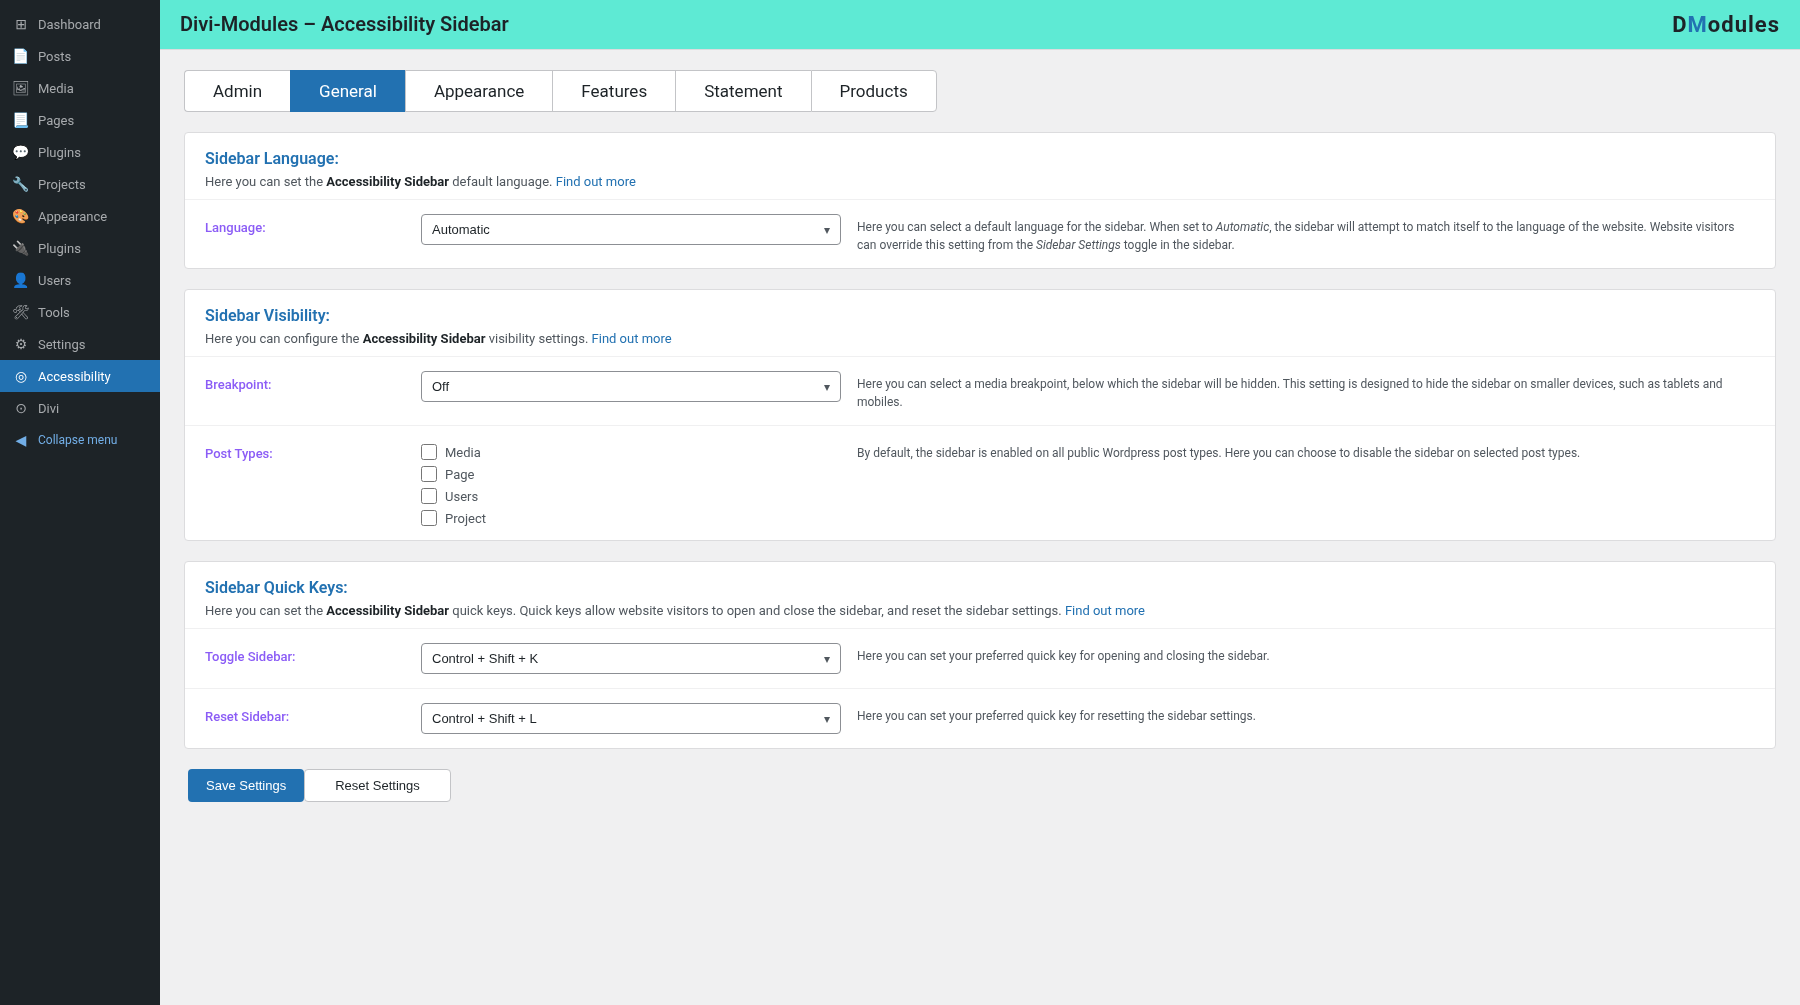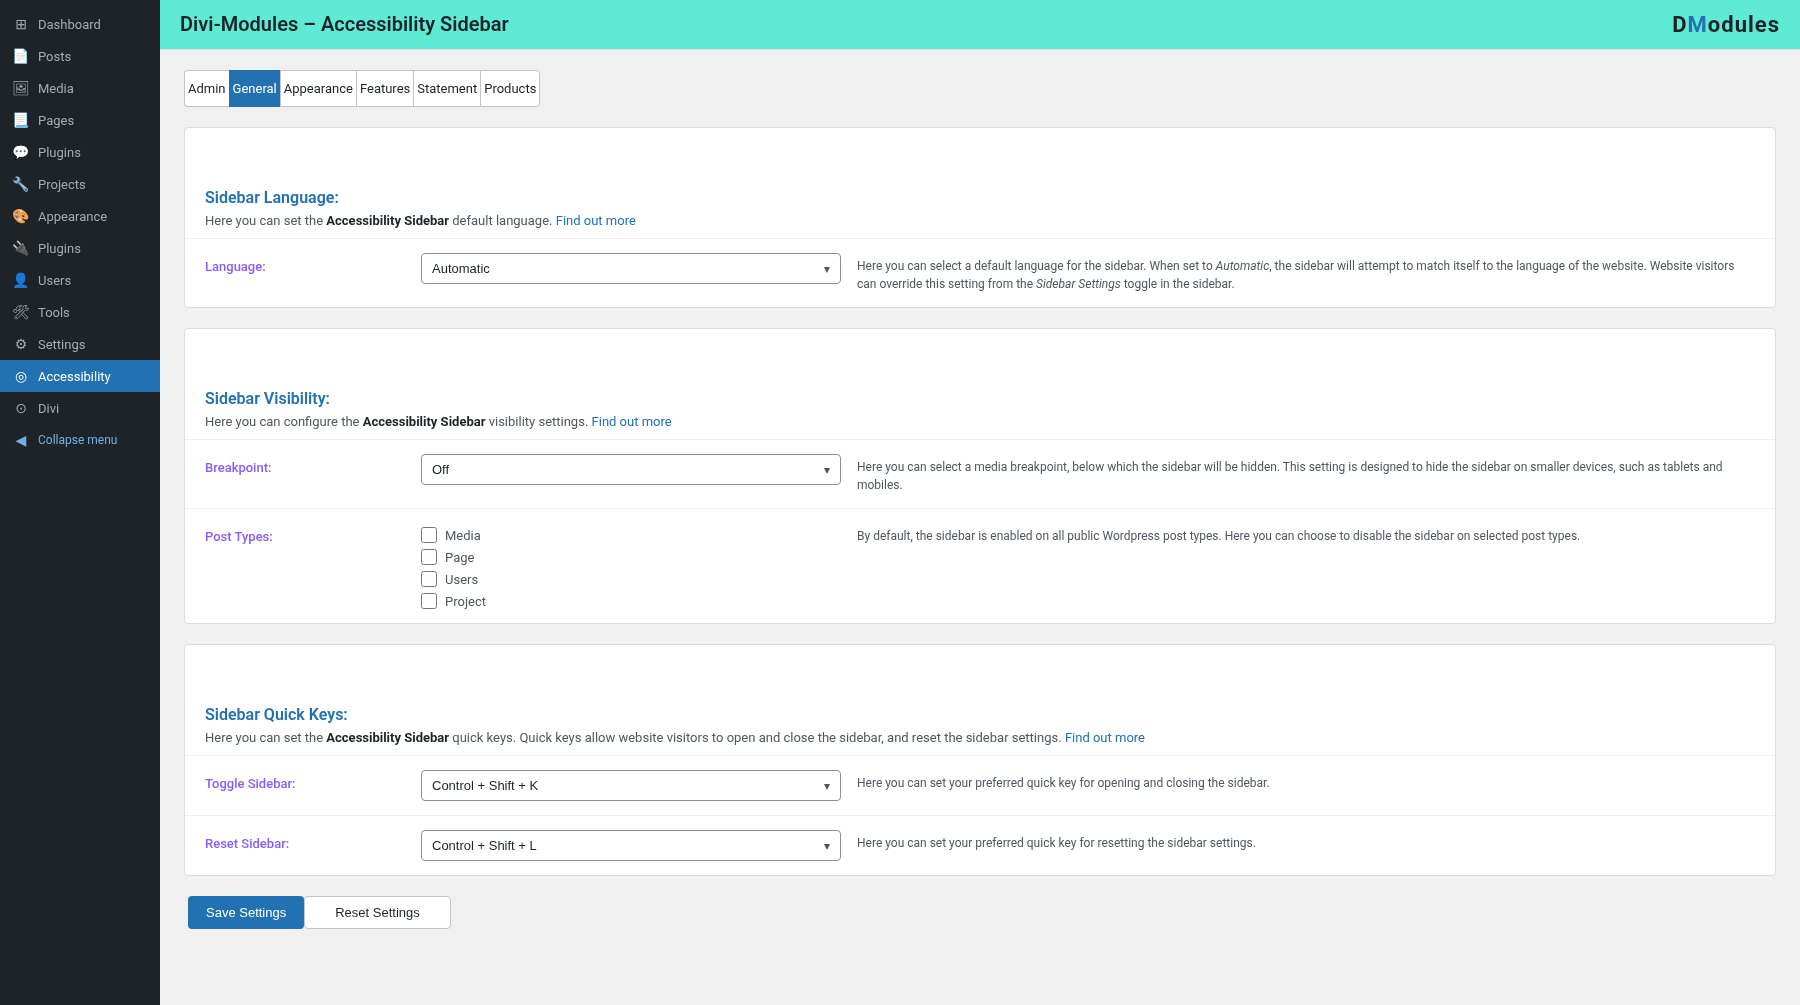--- a/index.html
+++ b/index.html
@@ -54,37 +54,37 @@
       flex: 1;
     }
 
     
     .tabs-bar {
       display: flex;
       gap: 0;
       margin-bottom: 20px;
     }
     .tab {
-      padding: 10px 3px;
+      padding: 10px 28px;
       border: 1px solid #c3c4c7;
       background: #fff;
       color: #1d2327;
       cursor: pointer;
-      font-size: 13px;
+      font-size: 17px;
       border-right: none;
     }
     .tab:last-child { border-right: 1px solid #c3c4c7; }
     .tab.active { background: #2271b1; color: #fff; border-color: #2271b1; text-align: center; }
     .tab:first-child { border-radius: 4px 0 0 4px; }
     .tab:last-child { border-radius: 0 4px 4px 0; }
 
     
     .section { background: #fff; border: 1px solid #dcdcde; border-radius: 4px; margin-bottom: 20px; overflow: hidden; }
 
-    .section-header { padding: 16px 20px 10px; margin-top: 44px; }
+    .section-header { padding: 16px 20px 10px; }
     .section-title { font-size: 16px; font-weight: 600; color: #2271b1; margin-bottom: 6px; }
     .section-desc { font-size: 13px; color: #50575e; }
     .section-desc a { color: #2271b1; text-decoration: none; }
     .section-desc strong { color: #1d2327; }
 
     .setting-row {
       display: grid;
       grid-template-columns: 200px 420px 1fr;
       align-items: start;
       padding: 14px 20px;

